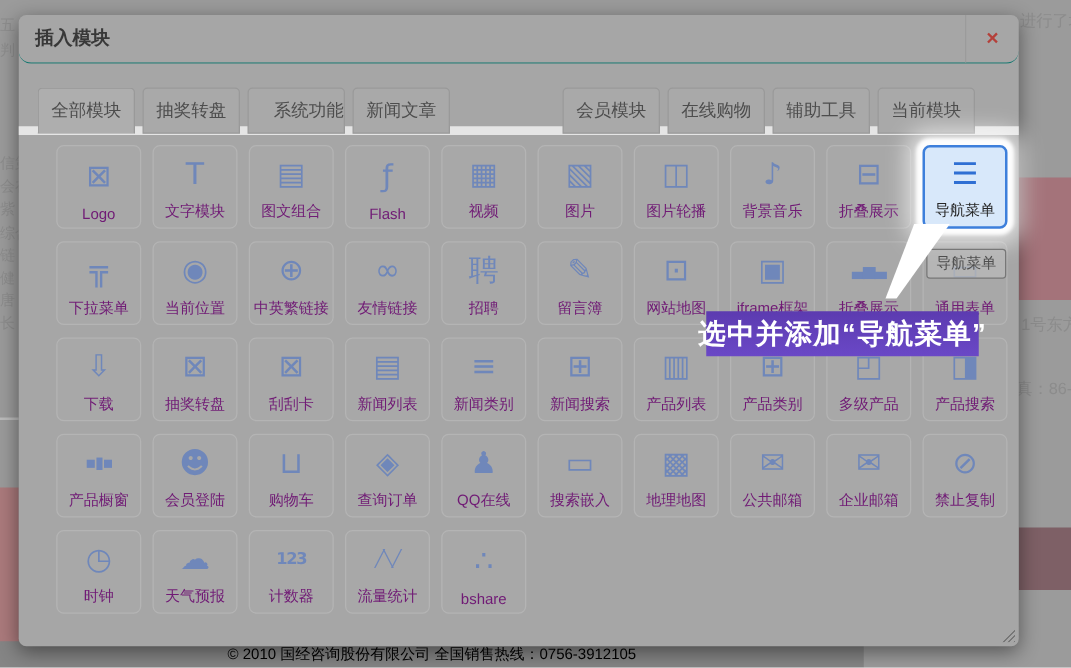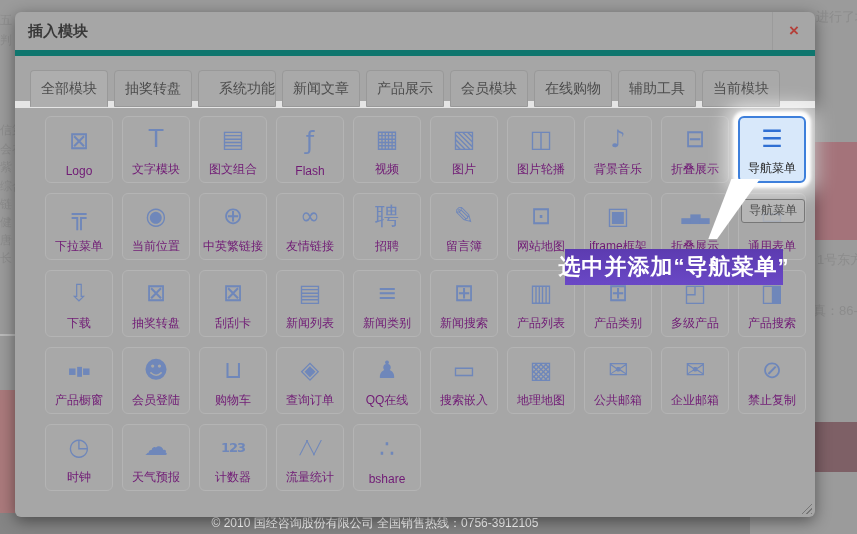--- a/index.html
+++ b/index.html
@@ -4,27 +4,27 @@
 <style>
   html,body{margin:0;padding:0;}
   body{font-family:"Liberation Sans","DejaVu Sans",sans-serif;}
   .page{position:relative;width:857px;height:534px;background:#9b9b9b;overflow:hidden;}
 
   
   .bg-frag{position:absolute;left:0;width:15px;overflow:hidden;color:#8d8d8d;font-size:12px;white-space:nowrap;}
   .bg-right-text{position:absolute;color:#8c8c8c;font-size:13px;white-space:nowrap;}
   .band{position:absolute;}
   .bg-line{position:absolute;left:0;top:334px;width:15px;height:2px;background:#bbb;}
-  .footer-strip{position:absolute;left:0;top:513px;width:750px;height:21px;background:#858585;
-    color:#ffffff;font-size:12px;text-align:center;line-height:20px;}
+  .footer-strip{position:absolute;left:0;top:513px;width:691px;height:21px;background:#858585;
+    color:#000000;font-size:12px;text-align:center;line-height:20px;}
 
   
   .modal{position:absolute;left:15px;top:12px;width:800px;height:505px;background:#a6a6a6;
     border-radius:6px;box-shadow:0 4px 16px rgba(0,0,0,.45);}
-  .titlebar{position:relative;height:38px;border-bottom:6px solid #0f766e;}
+  .titlebar{position:relative;height:38px;border-bottom:1px solid #0f766e;border-radius:10px;}
   .title{position:absolute;left:13px;top:0;line-height:38px;font-size:15px;font-weight:bold;color:#383838;}
   .close-btn{position:absolute;right:0;top:0;width:42px;height:38px;border-left:1px solid #9b9b9b;
     color:#b4403a;font-size:17px;font-weight:bold;text-align:center;line-height:38px;cursor:pointer;}
 
   .tabbar{position:absolute;left:0;top:39px;width:100%;height:57px;border-bottom:7px solid #e5e5e5;box-sizing:border-box;}
   .tab{position:absolute;top:19px;height:37px;box-sizing:border-box;border:1px solid #999;border-radius:4px 4px 0 0;
     background:#a9a9a9;color:#4d4d4d;font-size:14px;text-align:center;line-height:35px;cursor:pointer;}
   .tab.active{background:#aeaeae;border-bottom:1px solid #aeaeae;}
 
   .grid{position:absolute;left:30px;top:104px;width:770px;display:flex;flex-wrap:wrap;column-gap:9px;row-gap:10px;}
@@ -83,21 +83,20 @@
   <div class="modal">
     <div class="titlebar">
       <span class="title">插入模块</span>
       <span class="close-btn">×</span>
     </div>
     <div class="tabbar" id="tabbar">
         <div class="tab active" style="left: 15px; width: 78px;">全部模块</div>
         <div class="tab" style="left: 99px; width: 78px;">抽奖转盘</div>
         <div class="tab" style="left: 183px; width: 78px; text-align: right;">系统功能</div>
         <div class="tab" style="left: 267px; width: 78px;">新闻文章</div>
-        <div class="tab" style="left: 351px; width: 78px;">产品展示</div>
         <div class="tab" style="left: 519px; width: 78px;">在线购物</div>
         <div class="tab" style="left: 435px; width: 78px;">会员模块</div>
         <div class="tab" style="left: 687px; width: 78px;">当前模块</div>
         <div class="tab" style="left: 603px; width: 78px;">辅助工具</div>
       </div>
     <div class="grid" id="grid">
         <div class="tile">
           <span class="glyph">⊠</span>
           <span class="tile-label">Logo</span>
         </div>

